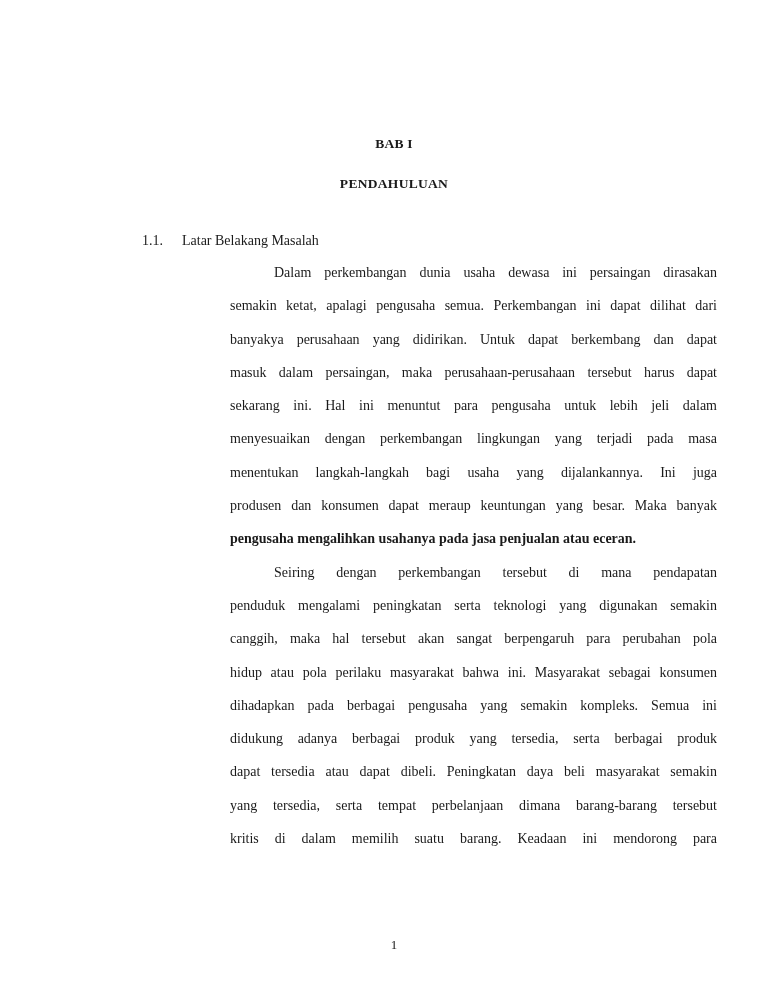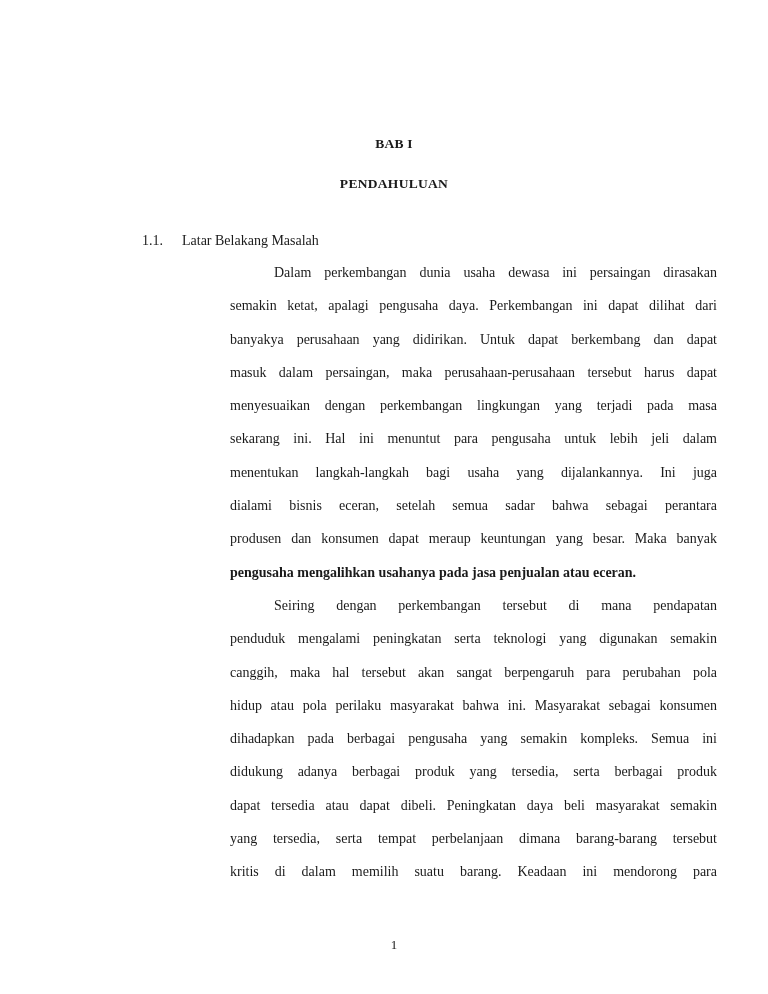--- a/index.html
+++ b/index.html
@@ -93,27 +93,26 @@
   <div class="chapter-label">BAB I</div>
   <div class="chapter-title">PENDAHULUAN</div>
 
   <div class="section-heading">
     <span class="num">1.1.</span><span>Latar Belakang Masalah</span>
   </div>
 
   <div class="body-text" style="top: 256px; margin-left: 48px;">
     <div>
       <span class="line indent">Dalam perkembangan dunia usaha dewasa ini persaingan dirasakan</span>
-      <span class="line">semakin ketat, apalagi pengusaha daya. Perkembangan ini dapat dilihat dari</span>
+      <span class="line">semakin ketat, apalagi pengusaha semua. Perkembangan ini dapat dilihat dari</span>
       <span class="line">banyakya perusahaan yang didirikan. Untuk dapat berkembang dan dapat</span>
       <span class="line">masuk dalam persaingan, maka perusahaan-perusahaan tersebut harus dapat</span>
+      <span class="line">sekarang ini. Hal ini menuntut para pengusaha untuk lebih jeli dalam</span>
       <span class="line">menyesuaikan dengan perkembangan lingkungan yang terjadi pada masa</span>
-      <span class="line">sekarang ini. Hal ini menuntut para pengusaha untuk lebih jeli dalam</span>
       <span class="line">menentukan langkah-langkah bagi usaha yang dijalankannya. Ini juga</span>
-      <span class="line">dialami bisnis eceran, setelah semua sadar bahwa sebagai perantara</span>
       <span class="line">produsen dan konsumen dapat meraup keuntungan yang besar. Maka banyak</span>
       <span class="line last">pengusaha mengalihkan usahanya pada jasa penjualan atau eceran.</span>
     </div>
     <div>
       <span class="line indent">Seiring dengan perkembangan tersebut di mana pendapatan</span>
       <span class="line">penduduk mengalami peningkatan serta teknologi yang digunakan semakin</span>
       <span class="line">canggih, maka hal tersebut akan sangat berpengaruh para perubahan pola</span>
       <span class="line">hidup atau pola perilaku masyarakat bahwa ini. Masyarakat sebagai konsumen</span>
       <span class="line">dihadapkan pada berbagai pengusaha yang semakin kompleks.  Semua ini</span>
       <span class="line">didukung adanya berbagai produk yang tersedia, serta berbagai produk</span>

